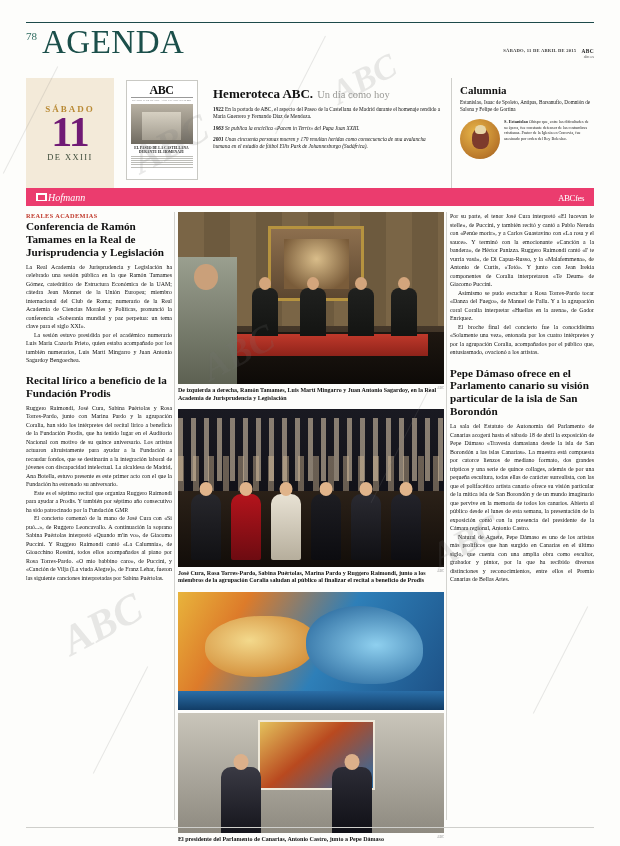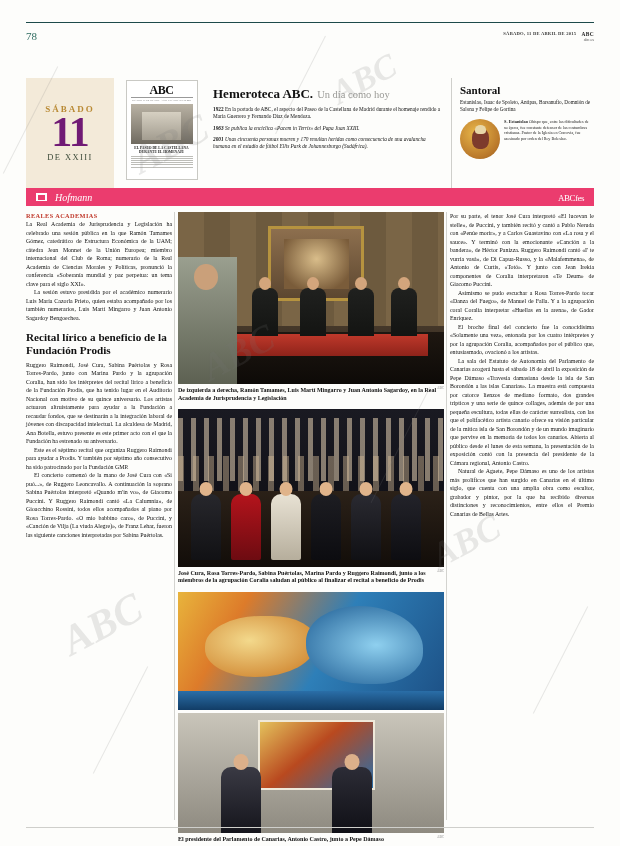--- a/index.html
+++ b/index.html
@@ -125,21 +125,21 @@
   }
   .s-txt { font-size:4.1px; line-height:1.35; color:#222; }
   .s-txt b { font-size:4.4px; }
 
   
   .pinkstrip {
     position:absolute; left:26px; top:188px; width:568px; height:18px;
     background:#eb3c6e; color:#fff; display:flex; align-items:center;
     justify-content:space-between; padding:0 10px;
   }
-  .hof { display:flex; align-items:center; gap:8px; font-family:"Liberation Serif", serif;
+  .hof { display:flex; align-items:center; gap:1px; font-family:"Liberation Serif", serif;
          font-style:italic; font-size:10px; }
   .hof-mark { width:11px; height:8px; background:#fff; position:relative; }
   .hof-mark:after{ content:""; position:absolute; left:2px; top:1.5px; width:7px; height:5px; background:#eb3c6e;}
   .abcfes { font-family:"Liberation Serif", serif; font-size:12px; font-weight:bold; letter-spacing:-.5px;}
   .abcfes span { font-weight:normal; font-size:9px; }
 
   
   .cols { position:absolute; left:26px; top:212px; width:568px; height:608px; }
   .col { position:absolute; top:0; }
   .col1 { left:0;   width:146px; }
@@ -283,20 +283,21 @@
 </head>
 <body>
 
 <div class="page">
 
   <div class="masthead">
     <div class="rule-top"></div>
     <div class="head-row">
       <div class="head-left">
         <div class="folio">78</div>
+        <div class="agenda-title">AGENDA</div>
       </div>
       <div class="head-right">
         <div class="head-right-inner">
           <div class="head-date">SÁBADO, 11 DE ABRIL DE 2015</div>
           <div>
             <div class="head-abc">ABC</div>
             <div class="head-web">abc.es</div>
           </div>
         </div>
       </div>
@@ -342,21 +343,21 @@
           <span class="yr">1963</span>
           <span>Se publica la encíclica «Pacem in Terris» del Papa Juan XXIII.</span>
         </div>
         <div class="hem-item it">
           <span class="yr">2001</span>
           <span>Unas cincuenta personas mueren y 170 resultan heridas como consecuencia de una avalancha humana en el estadio de fútbol Ellis Park de Johannesburgo (Sudáfrica).</span>
         </div>
       </div>
 
       <div class="santoral">
-        <div class="s-title">Santoral</div>
+        <div class="s-title">Calumnia</div>
         <div class="s-names">Estanislao, Isaac de Spoleto, Antipas, Barsanufio, Domnión de Salona y Felipe de Gortina</div>
         <div class="s-body">
           <div class="s-medal"></div>
           <div class="s-txt">
             <b>S. Estanislao</b>
             <span>Obispo que, entre las dificultades de su época, fue constante defensor de las costumbres cristianas. Pastor de la Iglesia en Cracovia, fue asesinado por orden del Rey Boleslao.</span>
           </div>
         </div>
       </div>
 
@@ -373,20 +374,21 @@
     </div>
   </div>
 
   <div class="cols">
 
     <div class="vrule" style="left:148px;"></div>
     <div class="vrule" style="left:420px;"></div>
 
     <div class="col col1">
       <div class="kicker">REALES ACADEMIAS</div>
+      <h2 class="art-title">Conferencia de Ramón Tamames en la Real de Jurisprudencia y Legislación</h2>
       <p class="body">La Real Academia de Jurisprudencia y Legislación ha celebrado una sesión pública en la que Ramón Tamames Gómez, catedrático de Estructura Económica de la UAM; cátedra Jean Monnet de la Unión Europea; miembro internacional del Club de Roma; numerario de la Real Academia de Ciencias Morales y Políticas, pronunció la conferencia «Soberanía mundial y paz perpetua: un tema clave para el siglo XXI».</p>
       <p class="body">La sesión estuvo presidida por el académico numerario Luis María Cazorla Prieto, quien estaba acompañado por los también numerarios, Luis Martí Mingarro y Juan Antonio Sagardoy Bengoechea.</p>
 
       <h2 class="art-title" style="margin-top:9px;">Recital lírico a beneficio de la Fundación Prodis</h2>
       <p class="body">Ruggero Raimondi, José Cura, Sabina Puértolas y Rosa Torres-Pardo, junto con Marina Pardo y la agrupación Coralia, han sido los intérpretes del recital lírico a beneficio de la Fundación Prodis, que ha tenido lugar en el Auditorio Nacional con motivo de su quince aniversario. Los artistas actuaron altruistamente para ayudar a la Fundación a recaudar fondos, que se destinarán a la integración laboral de jóvenes con discapacidad intelectual. La alcaldesa de Madrid, Ana Botella, estuvo presente es este primer acto con el que la Fundación ha estrenado su aniversario.</p>
       <p class="body">Este es el séptimo recital que organiza Ruggero Raimondi para ayudar a Prodis. Y también por séptimo año consecutivo ha sido patrocinado por la Fundación GMP.</p>
       <p class="body">El concierto comenzó de la mano de José Cura con «Si puó...», de Ruggero Leoncavallo. A continuación la soprano Sabina Puértolas interpretó «Quando m'in vo», de Giacomo Puccini. Y Ruggero Raimondi cantó «La Calumnia», de Gioacchino Rossini, todos ellos acompañados al piano por Rosa Torres-Pardo. «O mio babbino caro», de Puccini, y «Canción de Vilja (La viuda Alegre)», de Franz Lehar, fueron las siguiente canciones interpretadas por Sabina Puértolas.</p>
     </div>
 
     <div class="col col2">
@@ -444,20 +446,21 @@
         <span class="credit-dark">ABC</span>
       </div>
 
     </div>
 
     <div class="col col3">
       <p class="body">Por su parte, el tenor José Cura interpretó «El lucevan le stelle», de Puccini, y también recitó y cantó a Pablo Neruda con «Penúe morir», y a Carlos Guastavino con «La rosa y el sauce». Y terminó con la emocionante «Canción a la bandera», de Héctor Panizza. Ruggero Raimondi cantó «I' te vurría vasà», de Di Capua-Russo, y la «Malafemmena», de Antonio de Curtis, «Totó». Y junto con Jean Irekia componentes de Coralia interpretaron «Te Deum» de Giacomo Puccini.</p>
       <p class="body">Asimismo se pudo escuchar a Rosa Torres-Pardo tocar «Danza del Fuego», de Manuel de Falla. Y a la agrupación coral Coralia interpretar «Huellas en la arena», de Gador Enríquez.</p>
       <p class="body">El broche final del concierto fue la conocidísima «Solamente una vez», entonada por los cuatro intérpretes y por la agrupación Coralia, acompañados por el público que, entusiasmado, ovacionó a los artistas.</p>
 
+      <h2 class="art-title" style="margin-top:10px;">Pepe Dámaso ofrece en el Parlamento canario su visión particular de la isla de San Borondón</h2>
       <p class="body">La sala del Estatuto de Autonomía del Parlamento de Canarias acogerá hasta el sábado 18 de abril la exposición de Pepe Dámaso «Travesía damasiana desde la isla de San Borondón a las islas Canarias». La muestra está compuesta por catorce lienzos de mediano formato, dos grandes trípticos y una serie de quince collages, además de por una pequeña escultura, todas ellas de carácter surrealista, con las que el polifacético artista canario ofrece su visión particular de la mítica isla de San Borondón y de un mundo imaginario que pervive en la memoria de todos los canarios. Abierta al público desde el lunes de esta semana, la presentación de la exposición contó con la presencia del presidente de la Cámara regional, Antonio Castro.</p>
       <p class="body">Natural de Agaete, Pepe Dámaso es uno de los artistas más prolíficos que han surgido en Canarias en el último siglo, que cuenta con una amplia obra como escultor, grabador y pintor, por la que ha recibido diversas distinciones y reconocimientos, entre ellos el Premio Canarias de Bellas Artes.</p>
     </div>
 
   </div>
 
   <div class="bottom-rule"></div>
 
   <div class="wm" style="left:130px; top:120px; font-size:40px; transform:rotate(-28deg);">ABC</div>
   <div class="wm" style="left:330px; top:60px; font-size:34px; transform:rotate(-28deg);">ABC</div>

